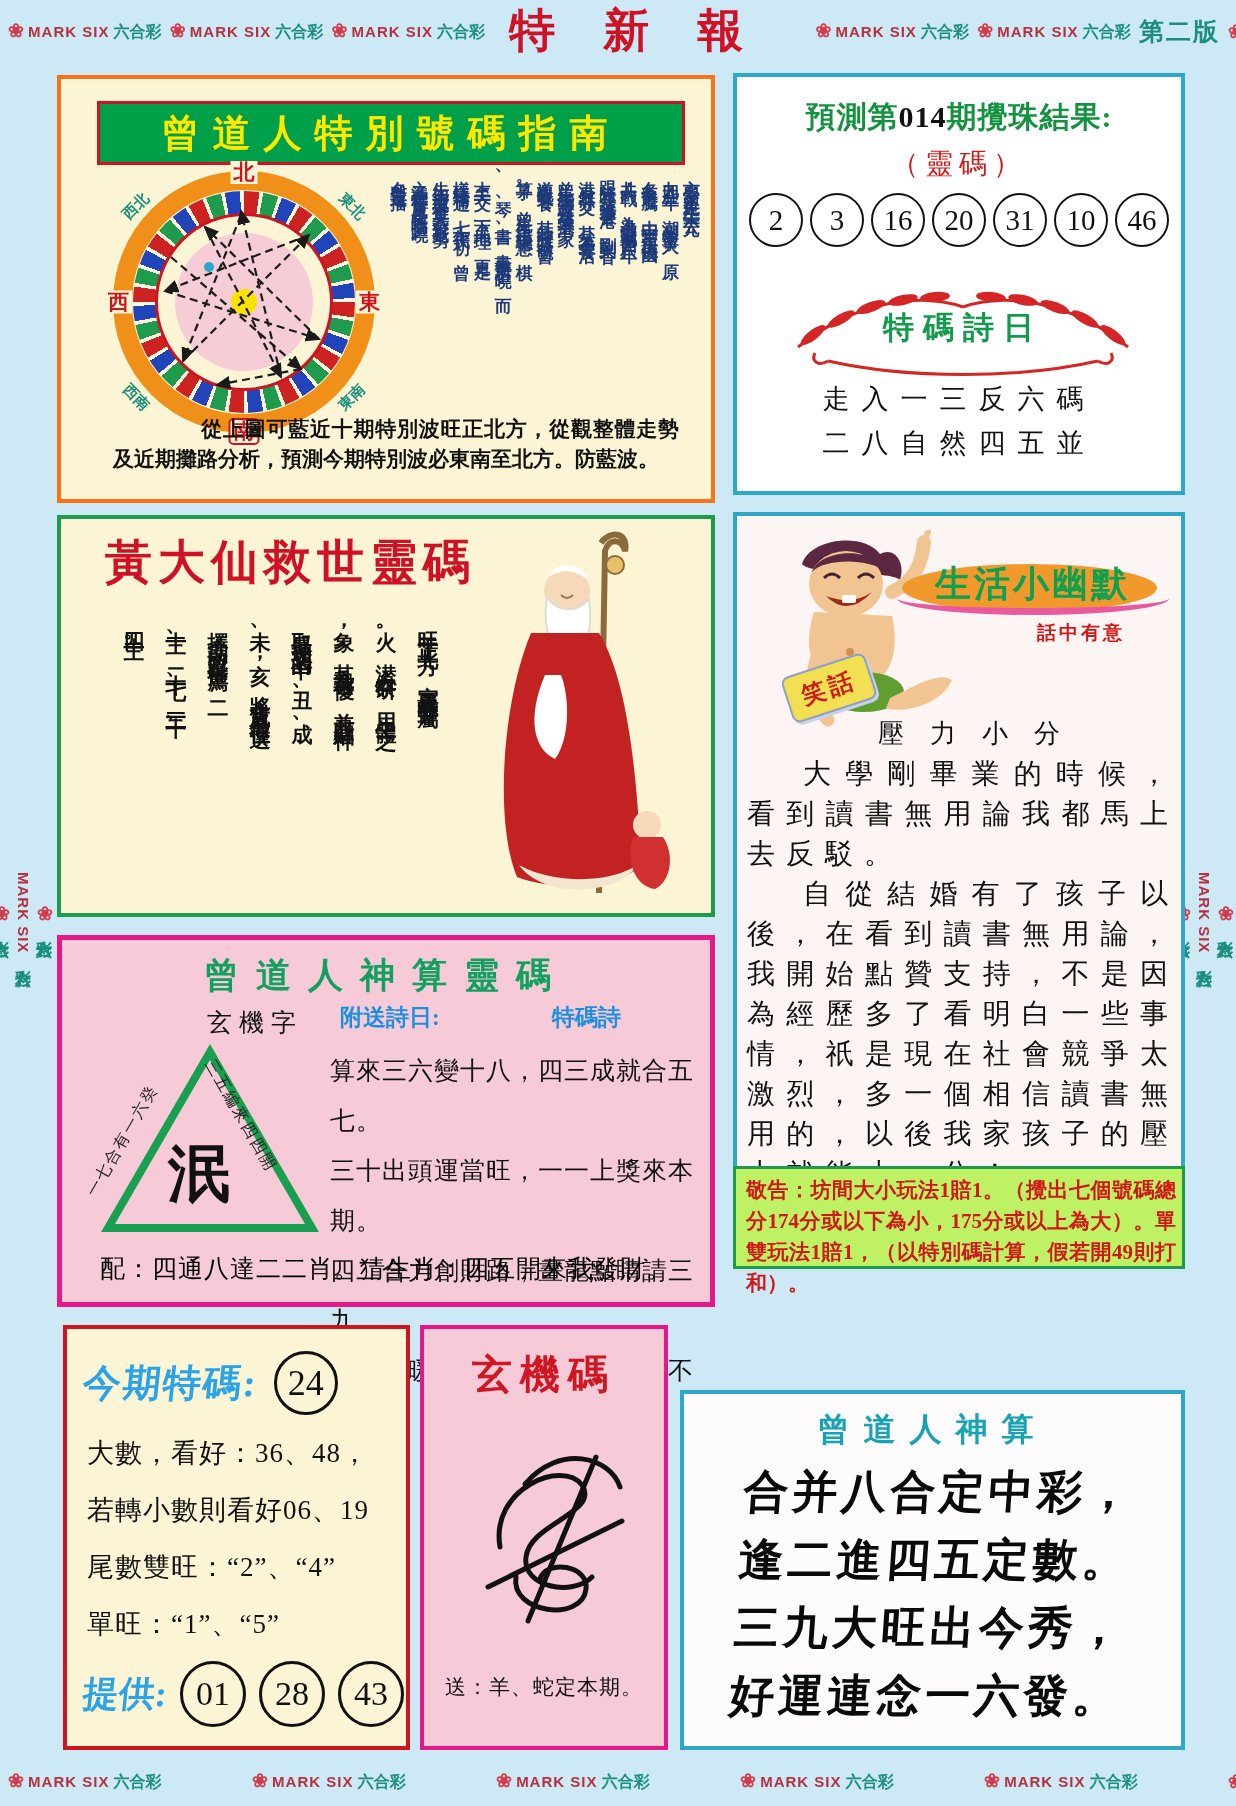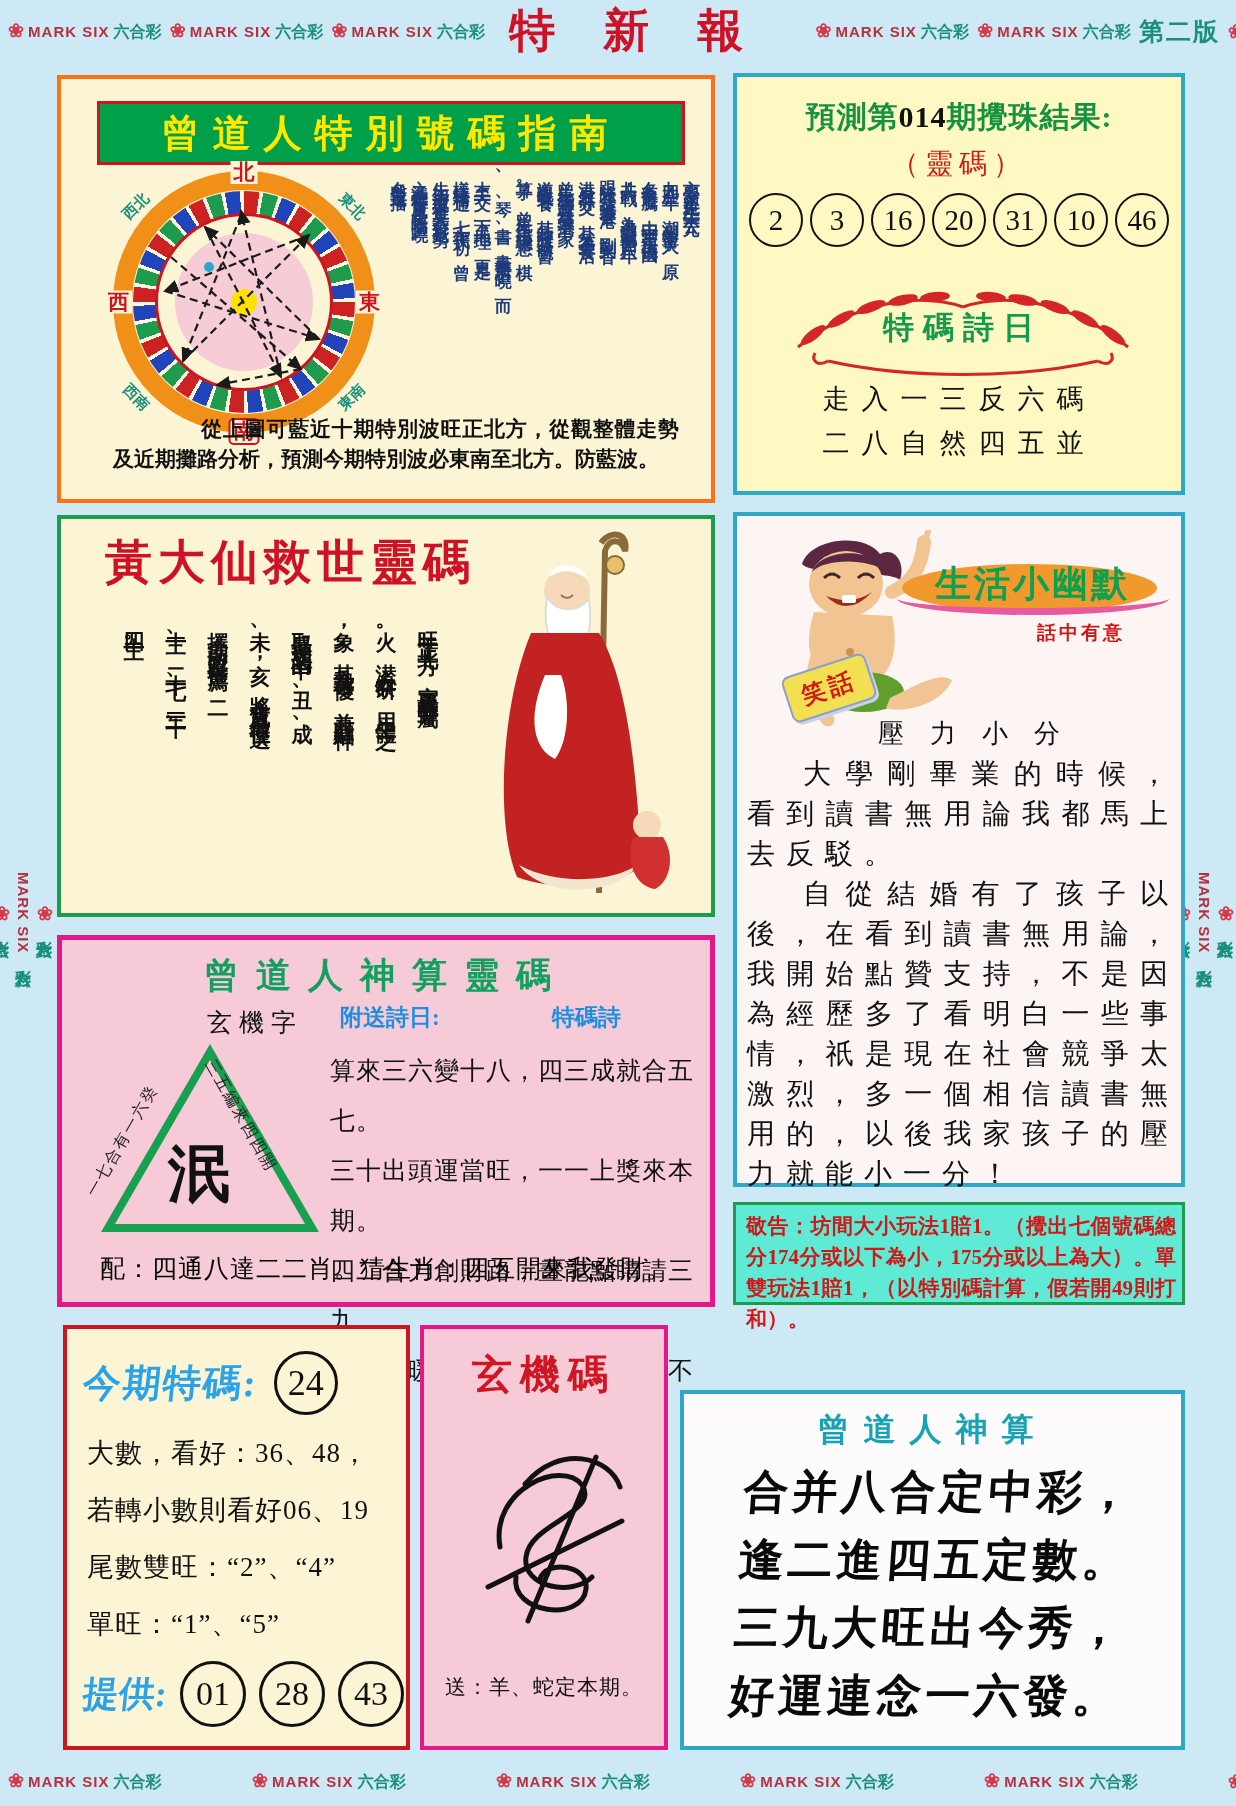--- a/index.html
+++ b/index.html
@@ -29,21 +29,21 @@
   .ring-hole{position:absolute;inset:42px;border-radius:50%;background:#fbf5d5;border:3px solid #cc1520;}
   .disc{position:absolute;inset:62px;border-radius:50%;background:#f6cdd6;}
   .dot{position:absolute;left:118px;top:118px;width:26px;height:26px;border-radius:50%;background:#ffe100;}
   .cp-lbl{position:absolute;font-weight:bold;color:#cc1520;background:#fbf5d5;font-size:21px;line-height:1;padding:1px 3px;}
   .cp-corner{position:absolute;font-weight:bold;color:#1b8f7c;font-size:15px;white-space:nowrap;}
   .cp-arrows{position:absolute;inset:0;}
   .guide-bio{position:absolute;left:322px;top:88px;width:318px;height:256px;font-size:17px;letter-spacing:4.5px;line-height:1.23;color:#1c3a7a;font-weight:bold;}
   .guide-analysis{position:absolute;left:52px;top:335px;width:566px;font-size:21px;font-weight:bold;color:#111;line-height:30px;text-align:justify;text-indent:4.2em;}
   .guide-reco{position:absolute;left:0;top:400px;width:100%;text-align:center;font-size:23px;font-weight:bold;color:#111;letter-spacing:3px;}
   
-  #box-predict{left:733px;top:73px;width:452px;height:422px;border:4px solid #2ea7c9;background:#fef9c3;}
+  #box-predict{left:733px;top:73px;width:452px;height:422px;border:4px solid #2ea7c9;background:#ffffff;}
   .pred-title{position:absolute;left:0;top:20px;width:100%;text-align:center;font-size:30px;font-weight:bold;color:#15923f;letter-spacing:1px;white-space:nowrap;}
   .pred-title .issue{color:#111;font-family:"Liberation Serif",serif;}
   .pred-sub{position:absolute;left:0;top:68px;width:100%;text-align:center;font-size:28px;font-weight:normal;color:#d01818;letter-spacing:6px;}
   .balls-row{position:absolute;left:0;top:116px;width:100%;display:flex;justify-content:center;gap:7px;}
   .balls-row .ball{width:50px;height:50px;font-size:29px;}
   .wreath-wrap{position:absolute;left:36px;top:192px;width:380px;height:110px;}
   .wreath-wrap svg{position:absolute;inset:0;}
   .poem-title{position:absolute;left:0;top:38px;width:100%;text-align:center;font-size:31px;font-weight:bold;color:#139a4c;letter-spacing:9px;}
   .pred-poem{position:absolute;left:0;top:300px;width:100%;text-align:center;font-size:27px;color:#111;letter-spacing:12px;line-height:44px;white-space:pre-line;}
   
@@ -69,21 +69,21 @@
   .ss-gift{position:absolute;left:278px;top:62px;font-size:23px;font-weight:bold;color:#1e8fe0;}
   .ss-special{position:absolute;left:490px;top:62px;font-size:23px;font-weight:bold;color:#1e8fe0;}
   .tri-wrap{position:absolute;left:28px;top:100px;width:240px;height:200px;}
   .tri-char{position:absolute;left:78px;top:92px;font-size:62px;font-weight:bold;color:#111;}
   .tri-side{position:absolute;font-size:16px;color:#222;letter-spacing:2px;white-space:nowrap;}
   .tri-left{left:-8px;top:150px;transform:rotate(-60deg);transform-origin:left top;}
   .tri-right{left:128px;top:16px;transform:rotate(60deg);transform-origin:left top;}
   .ss-poem{position:absolute;left:268px;top:106px;width:380px;font-size:25px;color:#111;letter-spacing:1px;line-height:50px;white-space:pre-line;}
   .ss-match{position:absolute;left:0;top:312px;width:100%;text-align:center;font-size:25px;color:#000000;letter-spacing:1px;}
   
-  #box-notice{left:733px;top:1202px;width:452px;height:103px;border:3px solid #1f9b4d;background:#5eead4;}
+  #box-notice{left:733px;top:1166px;width:452px;height:103px;border:3px solid #1f9b4d;background:#bef264;}
   .notice-text{position:absolute;left:10px;top:6px;width:430px;font-size:21px;line-height:31px;color:#d01818;font-weight:bold;text-align:justify;}
   
   #box-special{left:63px;top:1325px;width:347px;height:425px;border:4px solid #cc1520;background:#fbf5d5;}
   .sp-row1{position:absolute;left:16px;top:22px;display:flex;align-items:center;gap:16px;}
   .sp-label{font-size:38px;font-weight:bold;color:#2aa3e8;transform:skewX(-6deg);letter-spacing:2px;}
   .sp-ball{width:58px;height:58px;font-size:36px;border-width:3px;}
   .sp-lines{position:absolute;left:20px;top:96px;width:310px;font-size:27px;color:#111;letter-spacing:1px;line-height:57px;white-space:pre-line;}
   .sp-prov{position:absolute;left:16px;top:332px;display:flex;align-items:center;gap:13px;}
   .prov-label{font-size:36px;font-weight:bold;color:#2aa3e8;transform:skewX(-6deg);}
   .prov-ball{width:60px;height:60px;font-size:34px;border-width:3px;}

